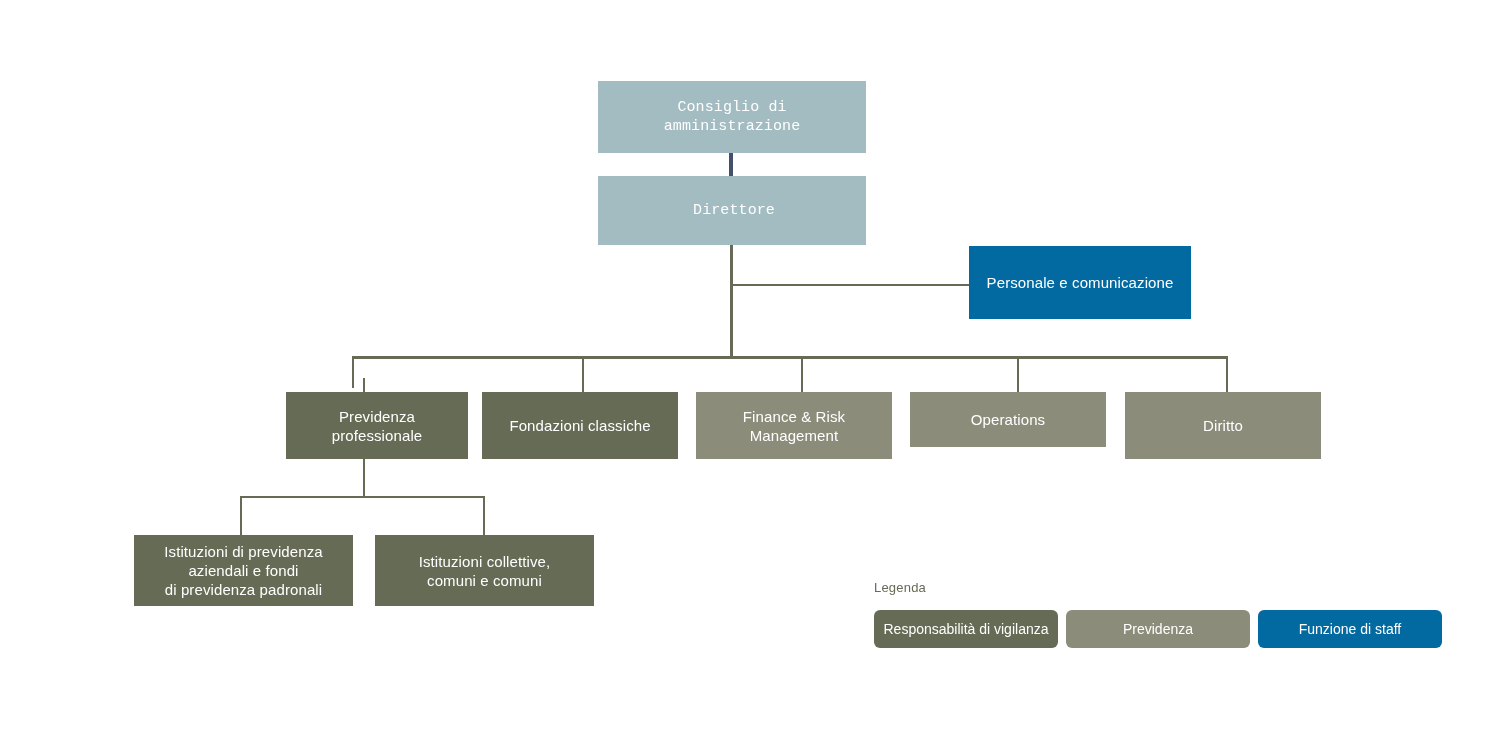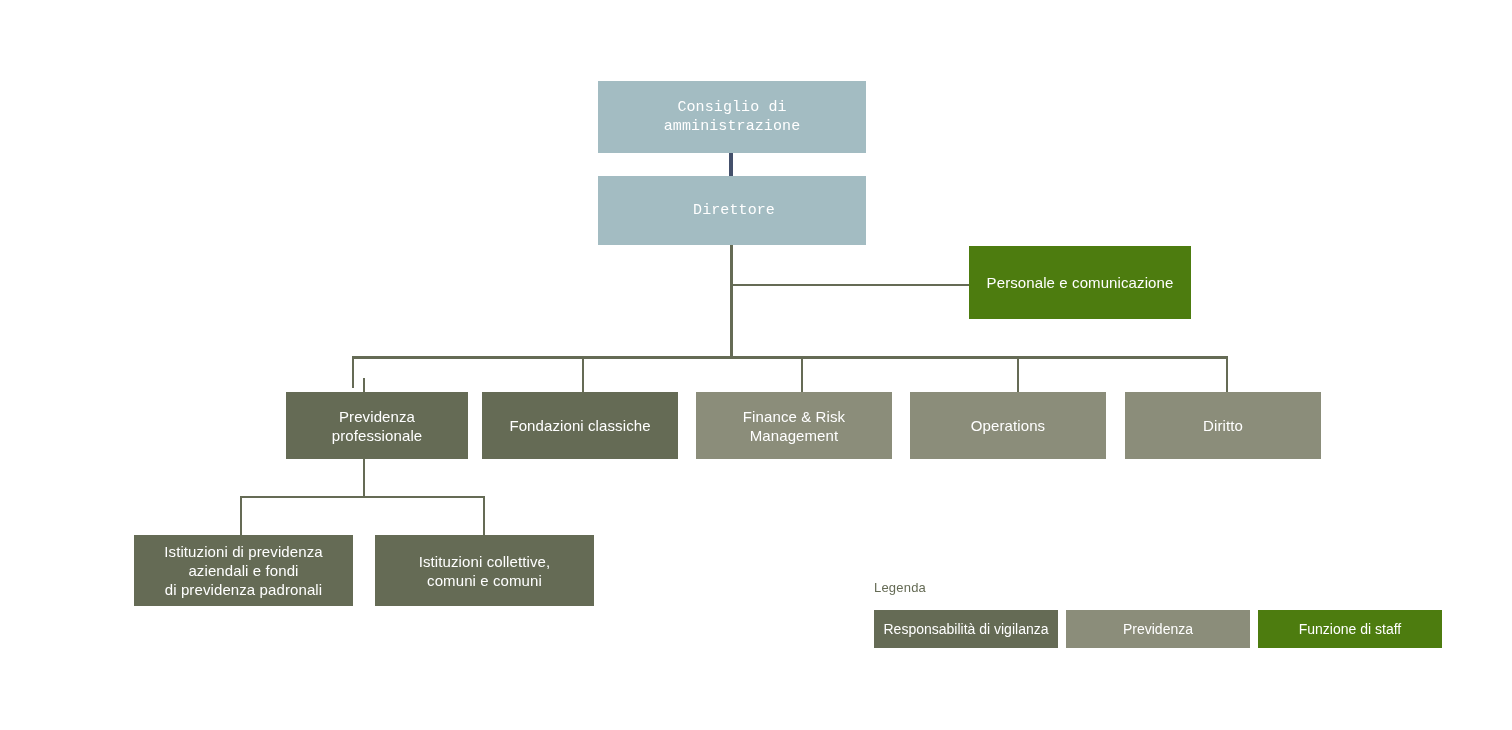--- a/index.html
+++ b/index.html
@@ -27,21 +27,21 @@
     justify-content: center;
     text-align: center;
     color: #ffffff;
     font-size: 15px;
     line-height: 19px;
     letter-spacing: 0.1px;
     padding: 4px 8px;
     z-index: 3;
   }
   .node-board   { background: #a3bcc2; font-family: Liberation Mono, monospace; }
-  .node-staff   { background: #4d7c0f; }
+  .node-staff   { background: #0369a1; }
   .node-oversee { background: #656b55; }
   .node-div     { background: #8b8d7a; }
 
   .conn {
     position: absolute;
     background: #656b55;
     z-index: 1;
   }
   .conn-navy { background: #44506b; }
   .legend-title {
@@ -56,20 +56,21 @@
     position: absolute;
     top: 610px;
     height: 38px;
     box-sizing: border-box;
     display: flex;
     align-items: center;
     justify-content: center;
     color: #ffffff;
     font-size: 14px;
     text-align: left;
+    border-radius: 6px;
   }
 </style>
 </head>
 <body>
 
 <div id="chart-root">
 
   <div class="conn conn-navy" style="left:729px; top:153px; width:4px; height:23px;"></div>
 
   <div class="conn" style="left:730px; top:245px; width:3px; height:112px;"></div>
@@ -96,21 +97,21 @@
 
   <div class="node node-staff" style="left:969px; top:246px; width:222px; height:73px;">Personale e comunicazione</div>
 
   <div class="node node-oversee" style="left:266px; top:392px; width:182px; height:67px;margin-left:20px;">Previdenza professionale</div>
 
   <div class="node node-oversee" style="left:482px; top:392px; width:196px; height:67px;">Fondazioni classiche</div>
 
   <div class="node node-div" style="left:696px; top:392px; width:196px; height:67px; white-space:pre-line;">Finance &amp; Risk
 Management</div>
 
-  <div class="node node-div" style="left:910px; top:392px; width:196px; height:67px;">Operations</div>
+  <div class="node node-div" style="left:910px; top:392px; width:196px; height:55px;">Operations</div>
 
   <div class="node node-div" style="left:1125px; top:392px; width:196px; height:67px;">Diritto</div>
 
   <div class="node node-oversee" style="left:134px; top:535px; width:219px; height:71px; white-space:pre-line;">Istituzioni di previdenza
 aziendali e fondi
 di previdenza padronali</div>
 
   <div class="node node-oversee" style="left:375px; top:535px; width:219px; height:71px; white-space:pre-line;">Istituzioni collettive,
 comuni e comuni</div>
 

